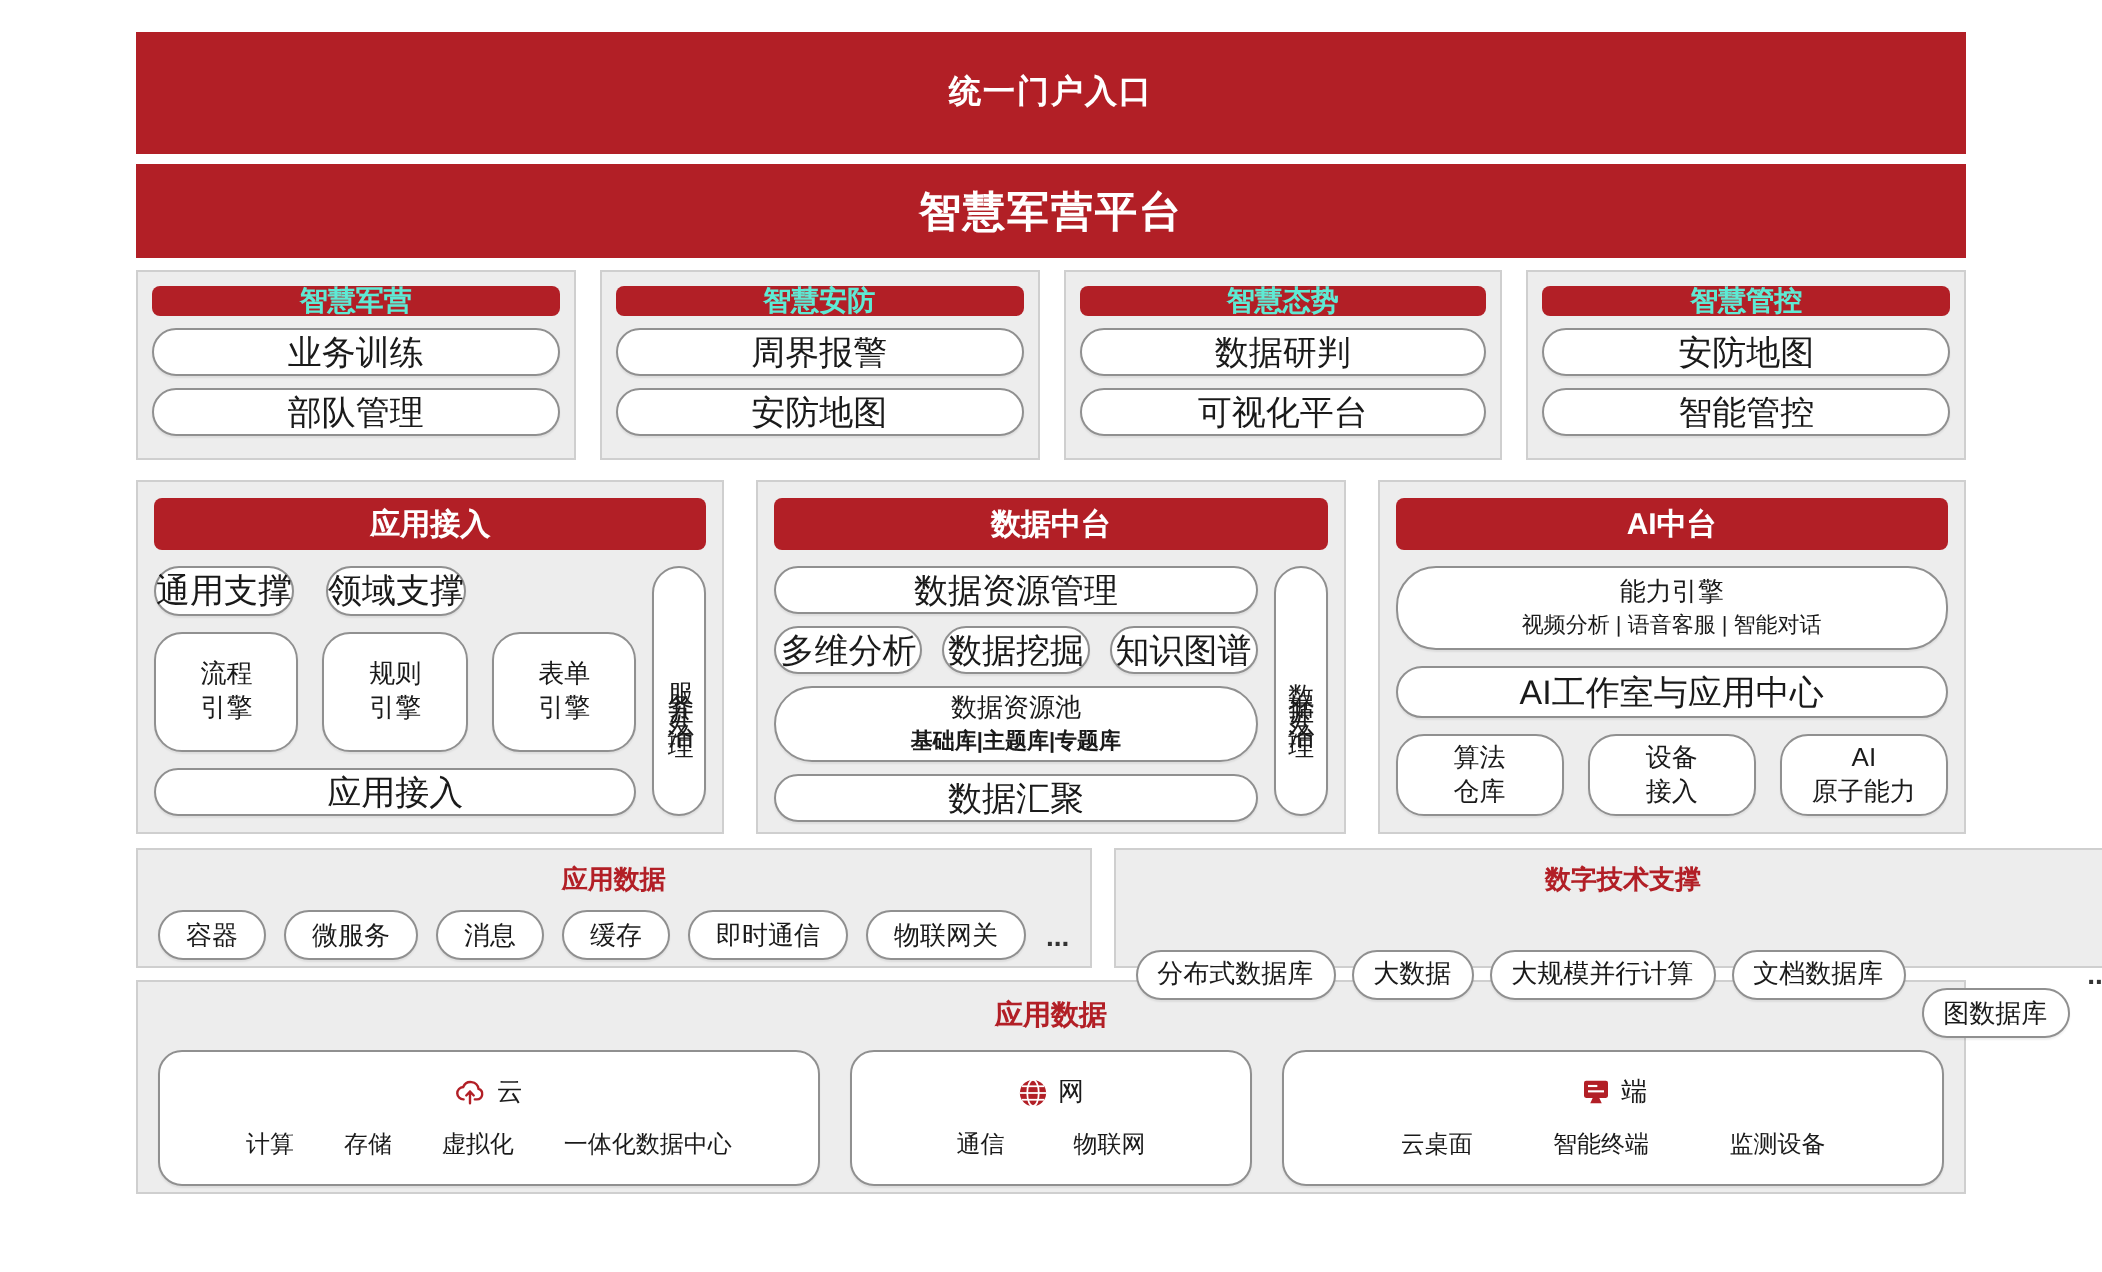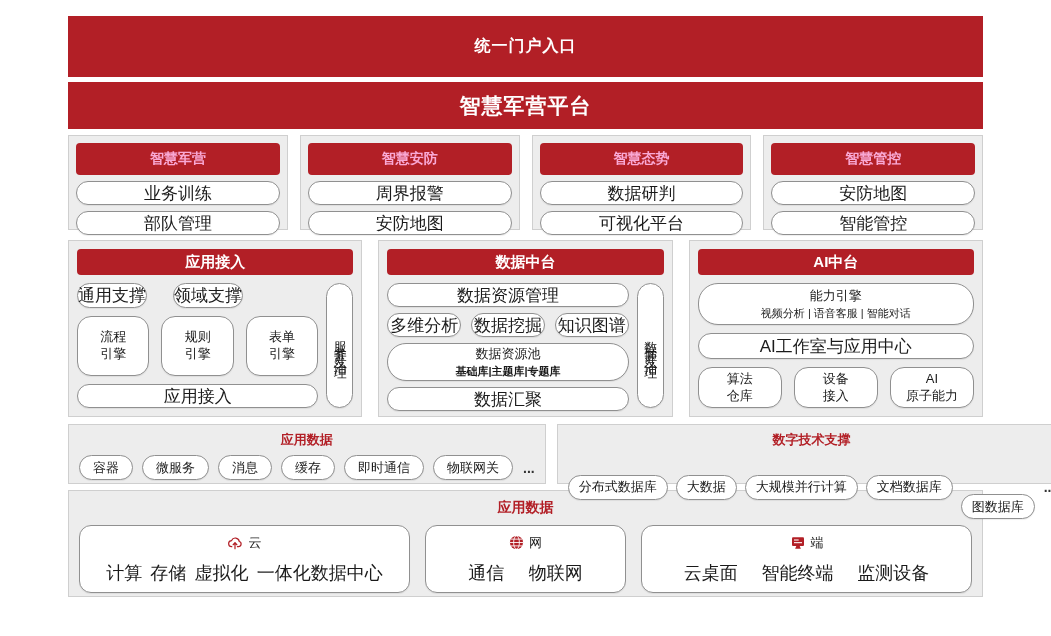--- a/index.html
+++ b/index.html
@@ -26,41 +26,41 @@
   .banner.portal{height:61px;font-size:16px;margin-bottom:5px;}
   .banner.platform{height:47px;font-size:21px;margin-bottom:6px;}
 
   
   .panel{background:var(--panel-bg);border:1px solid var(--panel-border);}
 
   
   .row-domains{display:flex;gap:12px;margin-bottom:10px;}
   .domain-panel{flex:1;height:95px;padding:7px;display:flex;flex-direction:column;gap:6px;}
   .red-head{
-    background:var(--red);color:#f9a8d4;font-weight:bold;font-size:14px;
-    border-radius:4px;height:32px;display:flex;align-items:center;justify-content:center;
+    background:var(--red);color:#5eead4;font-weight:bold;font-size:14px;
+    border-radius:4px;height:15px;display:flex;align-items:center;justify-content:center;
     flex:0 0 auto;
   }
   .pill{
     background:#fff;border:1px solid var(--pill-border);border-radius:13px;
     height:24px;display:flex;align-items:center;justify-content:center;
     font-size:17px;box-shadow:0 1px 1px rgba(0,0,0,0.07);
   }
 
   
   .row-mid{display:flex;gap:16px;margin-bottom:7px;}
   .mid-panel{flex:1;height:177px;padding:8px;display:flex;flex-direction:column;}
   .mid-head{
     background:var(--red);color:#fff;font-weight:bold;font-size:15px;
     border-radius:4px;height:26px;display:flex;align-items:center;justify-content:center;
     margin-bottom:8px;flex:0 0 auto;
   }
   .mid-body{flex:1;display:flex;gap:8px;min-height:0;}
   .mid-main{flex:1;display:flex;flex-direction:column;gap:8px;min-height:0;}
-  .hrow{display:flex;gap:26px;flex:0 0 auto;}
+  .hrow{display:flex;gap:16px;flex:0 0 auto;}
   .hrow>.pill{flex:1;}
   .boxrow{display:flex;gap:12px;flex:1;min-height:0;}
   .box{
     flex:1;background:#fff;border:1px solid var(--pill-border);border-radius:14px;
     display:flex;flex-direction:column;align-items:center;justify-content:center;
     font-size:13px;line-height:1.3;text-align:center;box-shadow:0 1px 1px rgba(0,0,0,0.07);
   }
   .pill.h24{height:24px;flex:0 0 auto;}
   .pill.h25{height:25px;flex:0 0 auto;}
   .two-line{flex:0 0 auto;padding:4px 6px;}
@@ -92,21 +92,21 @@
   .groups{display:flex;gap:15px;justify-content:center;}
   .group{
     background:#fff;border:1px solid var(--pill-border);border-radius:12px;height:68px;
     display:flex;flex-direction:column;align-items:center;justify-content:center;gap:9px;
     box-shadow:0 1px 1px rgba(0,0,0,0.07);
   }
   .g-wide{width:332px;}
   .g-narrow{width:202px;}
   .g-head{display:flex;align-items:center;justify-content:center;gap:5px;font-size:13px;}
   .g-head svg{display:block;}
-  .g-items{display:flex;justify-content:space-evenly;width:100%;font-size:18px;padding:0 18px;}
+  .g-items{display:flex;justify-content:space-evenly;width:100%;font-size:12px;padding:0 18px;}
 </style>
 </head>
 <body>
 
 <div class="canvas">
   <div class="content">
 
     <div class="banner portal">统一门户入口</div>
     <div class="banner platform">智慧军营平台</div>
 

